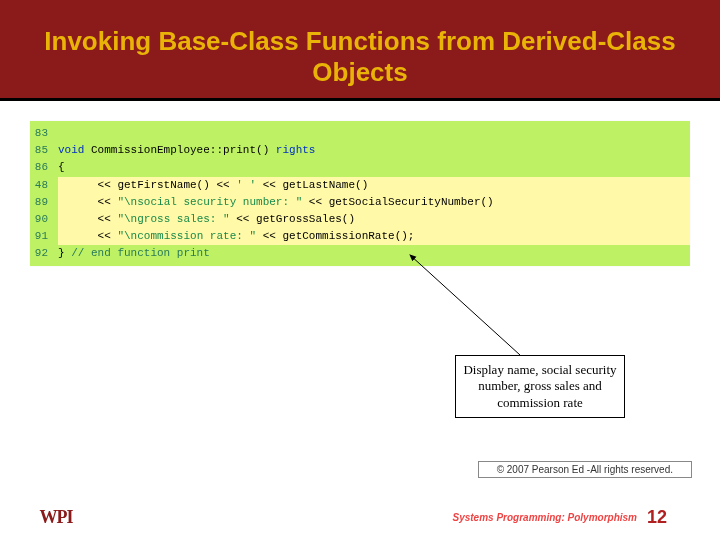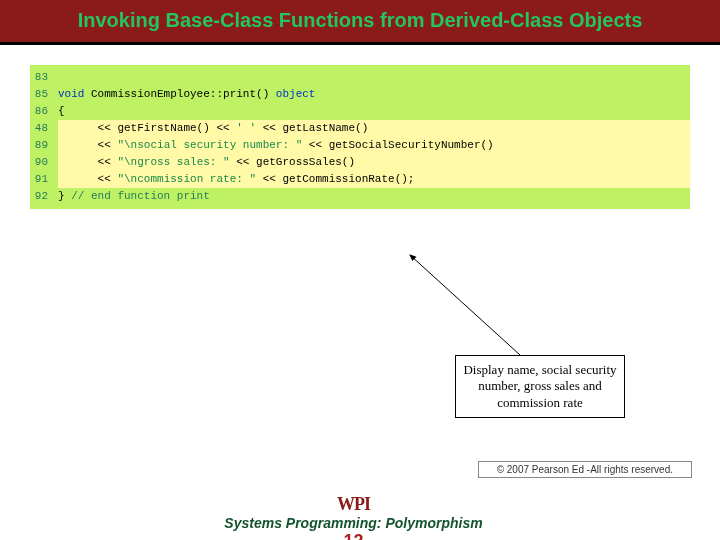--- a/index.html
+++ b/index.html
@@ -13,23 +13,24 @@
   }
   .title-bar {
     background: #8b1a1a;
     border-bottom: 3px solid #000;
     padding: 8px 20px 10px;
     text-align: center;
   }
   .title-bar h1 {
     font-family: "Comic Sans MS", cursive, sans-serif;
     font-weight: bold;
-    font-size: 20px;
-    color: #22c55e;
+    font-size: 26px;
+    color: #eab308;
     line-height: 1.2;
+    margin-top: 18px;
   }
   .code-area {
     margin: 20px 30px 0 30px;
     background: #bef264;
     box-shadow: 0 0 1px rgba(0,0,0,0.1);
     font-family: "Courier New", monospace;
     font-size: 11px;
     line-height: 1.55;
     padding: 4px 0;
   }
@@ -77,57 +78,56 @@
     background: #fff;
   }
   .footer {
     position: absolute;
     left: 0; right: 13px; bottom: 0;
     height: 46px;
     display: flex;
     align-items: center;
     padding: 0 30px;
     font-family: "Comic Sans MS", cursive, sans-serif;
-    flex-direction: column;
   }
   .logo {
     width: 52px; height: 26px;
     display: flex; align-items: center; justify-content: center;
     font-weight: bold;
     font-family: "Times New Roman", serif;
     font-size: 18px;
     color: #8b1a1a;
     letter-spacing: -1px;
   }
   .footer-title {
     flex: 1;
-    text-align: center;
+    text-align: right;
     font-weight: bold;
     font-style: italic;
-    font-size: 14px;
-    color: #14532d;
+    font-size: 10px;
+    color: #ef4444;
   }
   .page-num {
     color: #b02020;
     font-weight: bold;
     font-size: 18px;
     width: 40px;
     text-align: center;
   }
 </style>
 </head>
 <body>
 
 <div class="title-bar">
   <h1>Invoking Base-Class Functions from Derived-Class Objects</h1>
 </div>
 
 <div class="code-area" id="code-area">
     <div class="code-line"><span class="ln">83</span><span class="code-text"></span></div>
-    <div class="code-line"><span class="ln">85</span><span class="code-text"><span class="kw">void</span> CommissionEmployee::print() <span class="kw">object</span></span></div>
+    <div class="code-line"><span class="ln">85</span><span class="code-text"><span class="kw">void</span> CommissionEmployee::print() <span class="kw">rights</span></span></div>
     <div class="code-line"><span class="ln">86</span><span class="code-text">{</span></div>
     <div class="code-line hl"><span class="ln">48</span><span class="code-text">      &lt;&lt; getFirstName() &lt;&lt; <span class="str">' '</span> &lt;&lt; getLastName()</span></div>
     <div class="code-line hl"><span class="ln">89</span><span class="code-text">      &lt;&lt; <span class="str">"\nsocial security number: "</span> &lt;&lt; getSocialSecurityNumber()</span></div>
     <div class="code-line hl"><span class="ln">90</span><span class="code-text">      &lt;&lt; <span class="str">"\ngross sales: "</span> &lt;&lt; getGrossSales()</span></div>
     <div class="code-line hl"><span class="ln">91</span><span class="code-text">      &lt;&lt; <span class="str">"\ncommission rate: "</span> &lt;&lt; getCommissionRate();</span></div>
     <div class="code-line"><span class="ln">92</span><span class="code-text">} <span class="cmt">// end function print</span></span></div>
   </div>
 
 <svg class="arrow" width="160" height="120">
   <defs>

